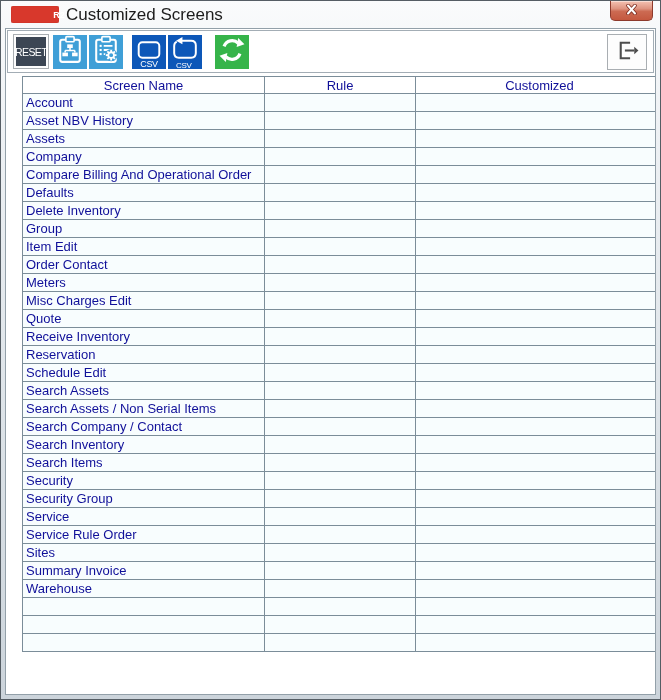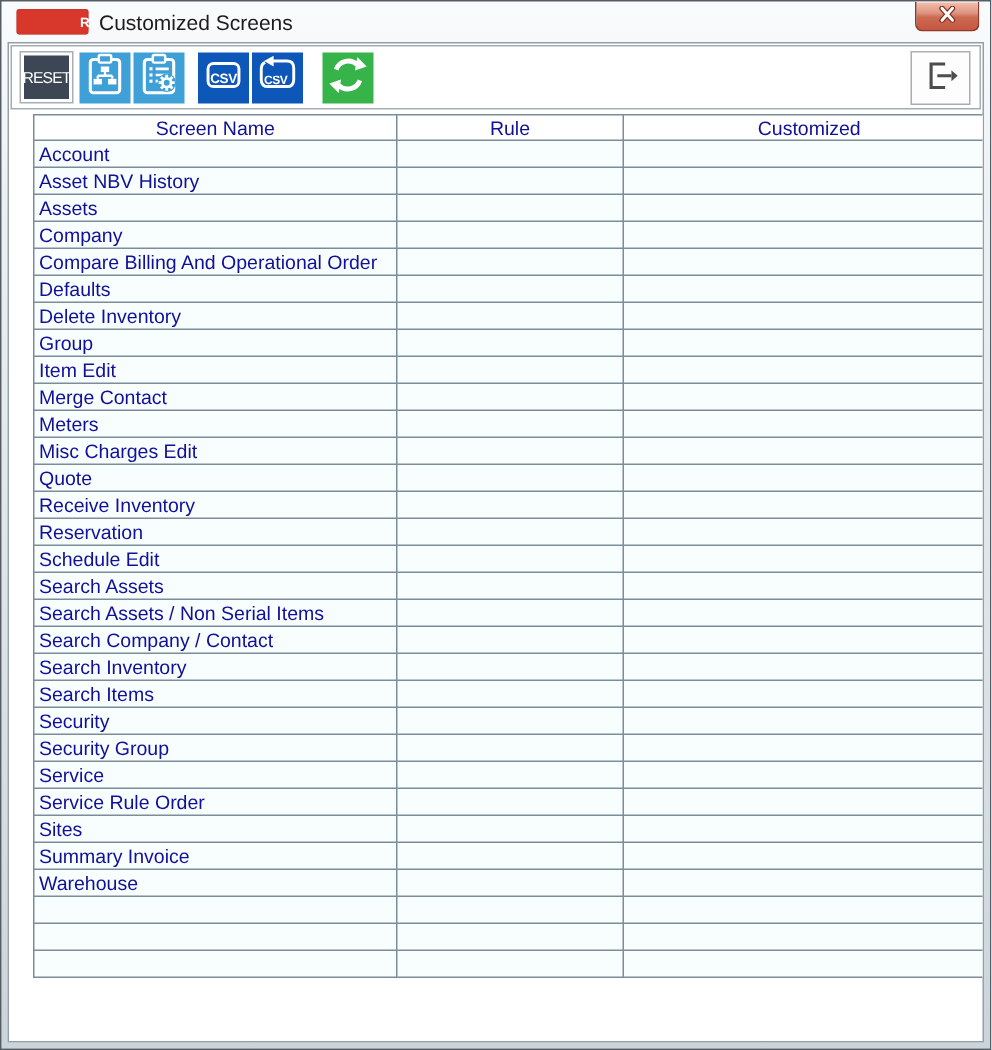--- a/index.html
+++ b/index.html
@@ -10,21 +10,21 @@
     border:1px solid #555d64;
     background:linear-gradient(180deg,#fafbfc 0%,#eef1f4 18%,#dde3e8 60%,#ccd4db 100%);
     padding:0 4px 4px 4px;
   }
   .titlebar { height:27px; display:flex; align-items:center; padding-left:6px; }
   .app-icon {
     width:29px; height:17px; background:#d8382c; border-radius:2px;
     color:#fff; font-size:9px; font-weight:bold; display:flex;
     align-items:center; justify-content:center; box-shadow:inset 0 0 1px #a8251c;padding-left:48px;
   }
-  .title-text { margin-left:7px; font-size:14px; color:#1c1c1c; }
+  .title-text { margin-left:7px; font-size:17px; color:#1c1c1c; }
   .close-btn {
     position:absolute; top:0; right:7px; width:43px; height:20px;
     border:1px solid #8d3a2c; border-top:none; border-radius:0 0 5px 5px;
     background:linear-gradient(180deg,#f4c2b2 0%,#e0english 0%,#de9481 40%,#cc6a52 55%,#c4583f 100%);
     background:linear-gradient(180deg,#f4c2b2 0%,#de9481 40%,#cc6a52 55%,#c4583f 100%);
     display:flex; align-items:center; justify-content:center; cursor:pointer;
     box-shadow:inset 0 1px 0 rgba(255,255,255,.45);
   }
   .inner {
     height:calc(100% - 27px); background:#fff;
@@ -46,23 +46,23 @@
     width:100%; height:100%; background:#3c4654; color:#fff;
     font-size:10.5px; font-weight:normal; letter-spacing:-0.6px;
     display:flex; align-items:center; justify-content:center;
   }
   .flat { width:34px; height:34px; display:flex; align-items:center; justify-content:center; }
   .blue-light { background:#3f9fd7; }
   .blue-dark  { background:#0d57b8; }
   .green      { background:#36b44a; }
   .ml4 { margin-left:4px; } .ml2 { margin-left:2px; } .ml9 { margin-left:9px; } .ml13 { margin-left:13px; }
   .csv-label {
-    position:absolute; left:0; top:0; width:100%; height:100%;
+    position:absolute; left:0; top:12px; width:100%; height:100%;
     display:flex; align-items:center; justify-content:center;
-    color:#fff; font-size:9px; font-weight:bold; letter-spacing:-0.3px;
+    color:#fff; font-size:9px; font-weight:normal; letter-spacing:-0.3px;
   }
   .csv-label.small { font-size:8px; justify-content:flex-start; align-items:center; padding-left:8px; padding-top:3px; }
   .btn-exit {
     margin-left:auto; margin-right:6px; width:40px; height:36px;
     border:1px solid #a9aeb2; background:#fdfdfd;
     display:flex; align-items:center; justify-content:center;
   }
 
   
   .grid-wrap { margin:3px 0 0 16px; }
@@ -239,21 +239,21 @@
               <td>Group</td>
               <td></td>
               <td></td>
             </tr>
             <tr>
               <td>Item Edit</td>
               <td></td>
               <td></td>
             </tr>
             <tr>
-              <td>Merge Contact</td>
+              <td>Order Contact</td>
               <td></td>
               <td></td>
             </tr>
             <tr>
               <td>Meters</td>
               <td></td>
               <td></td>
             </tr>
             <tr>
               <td>Misc Charges Edit</td>

